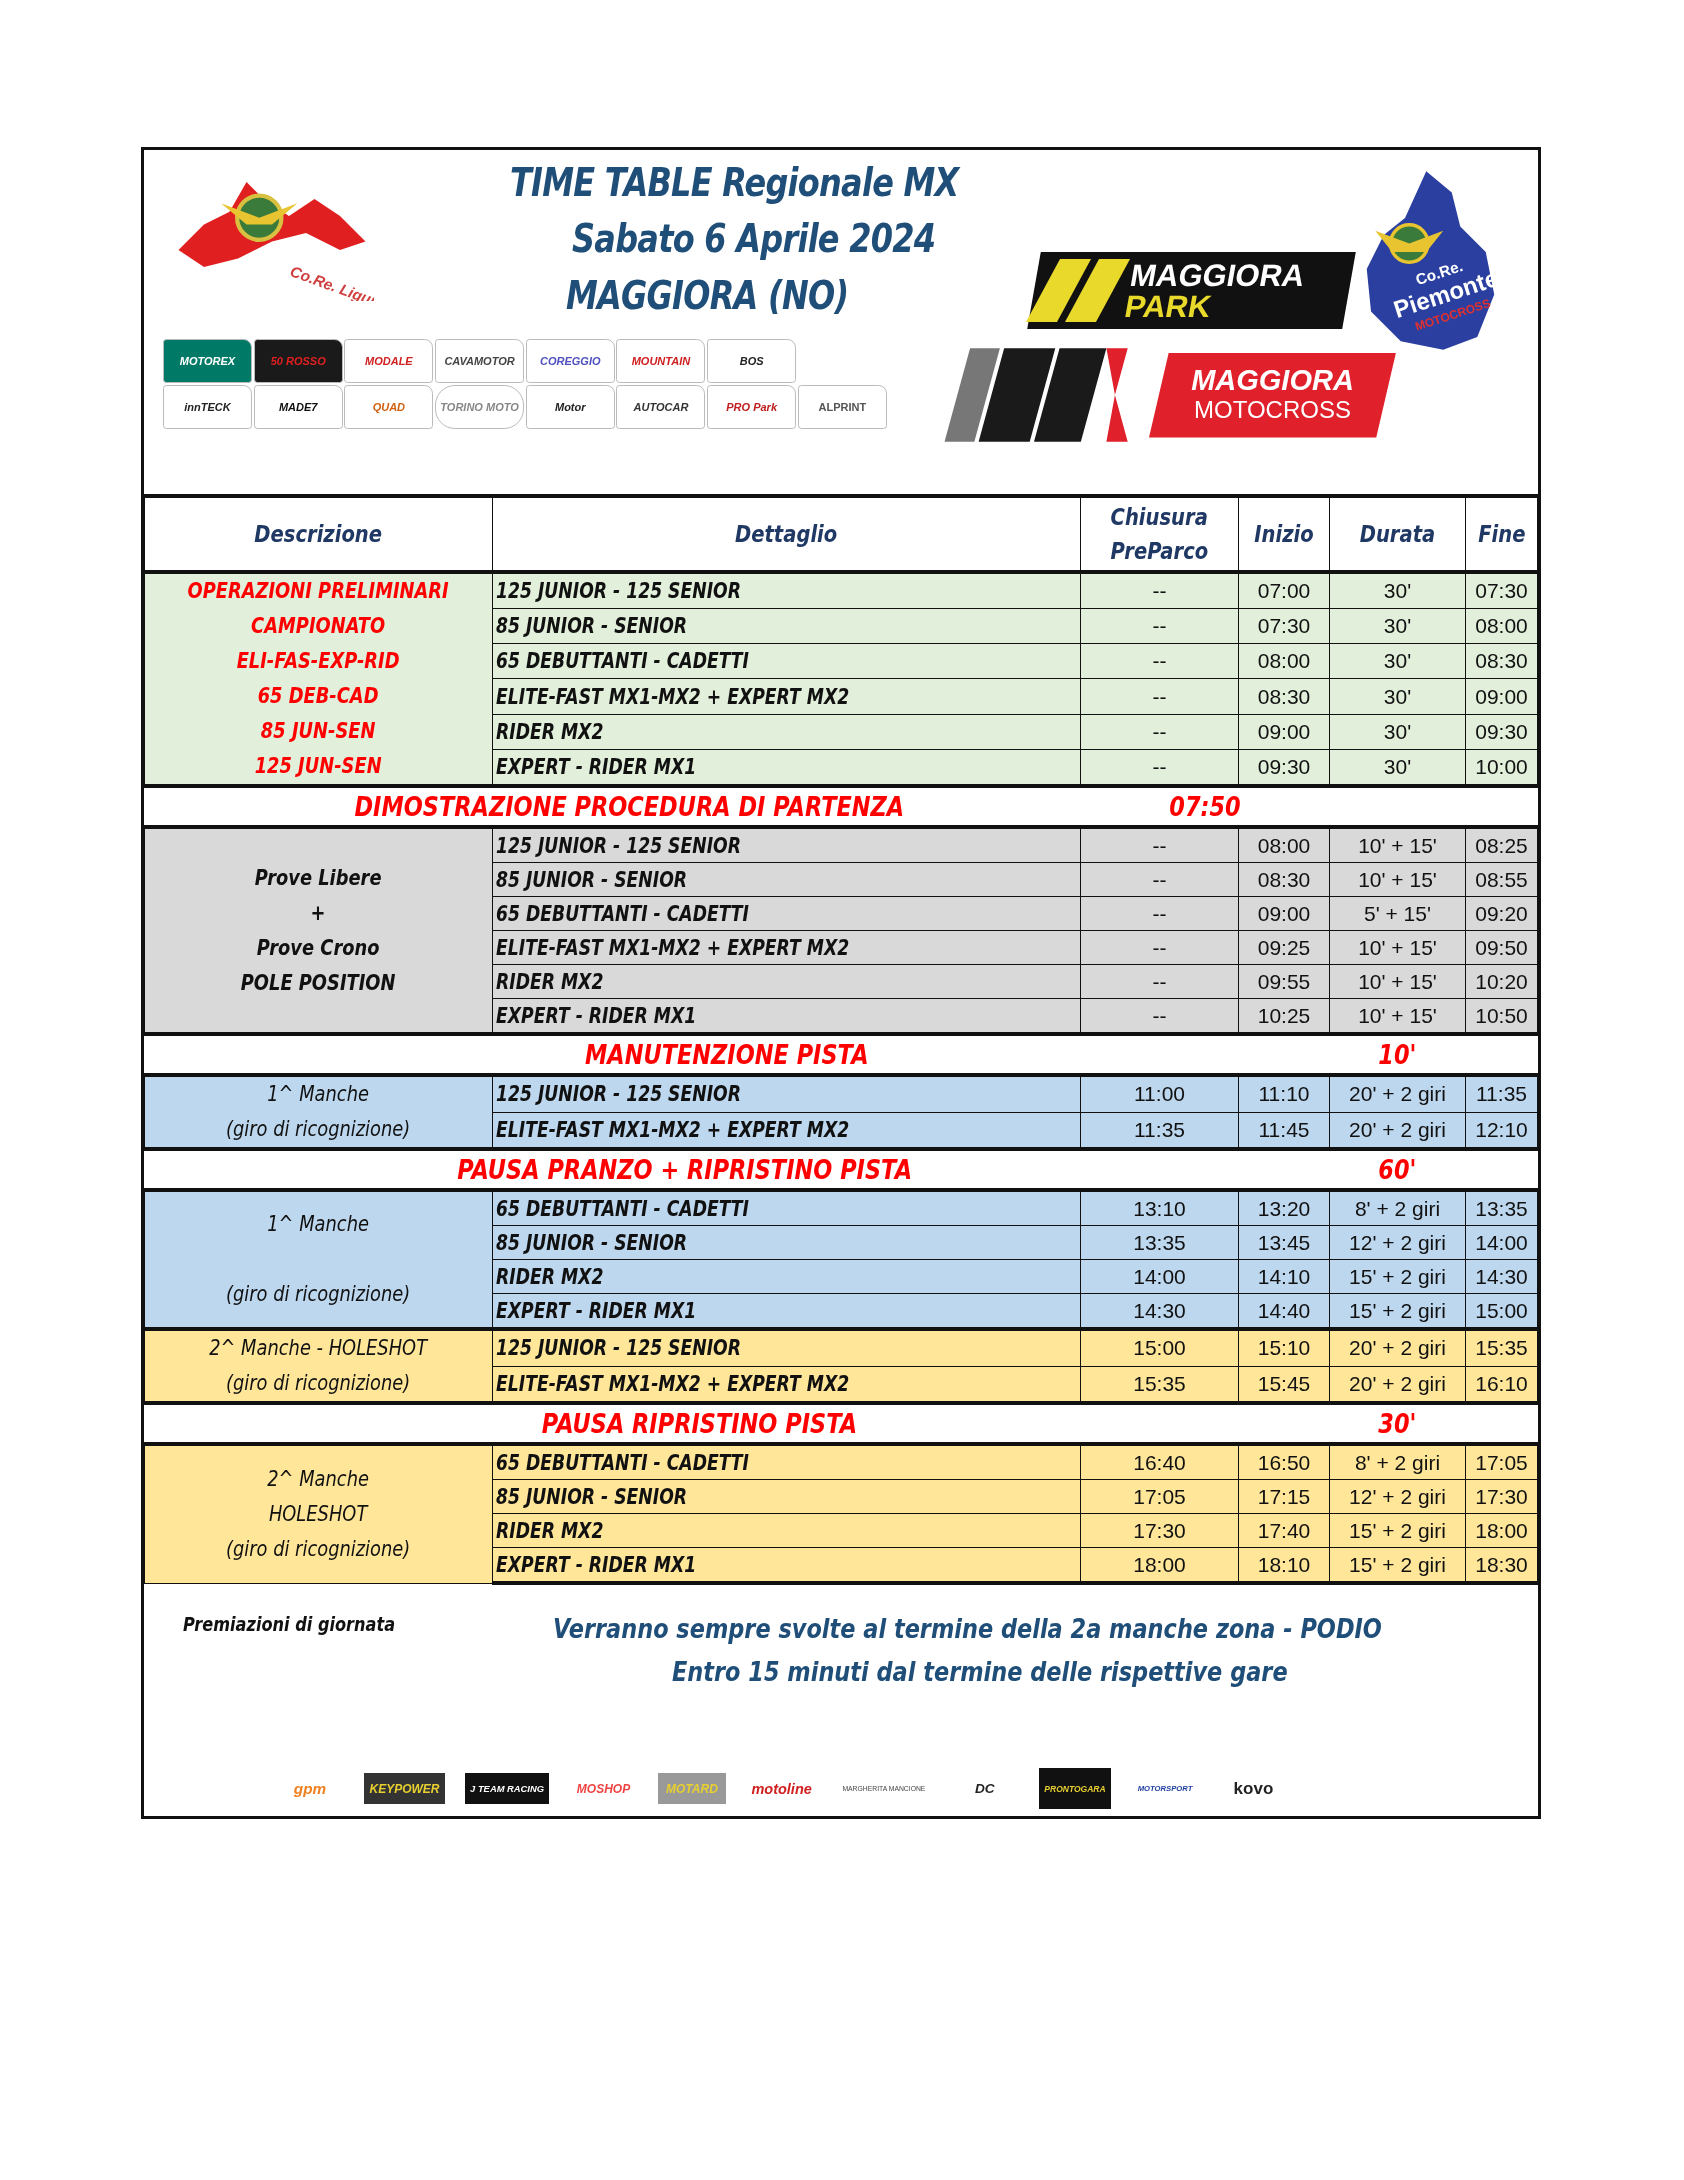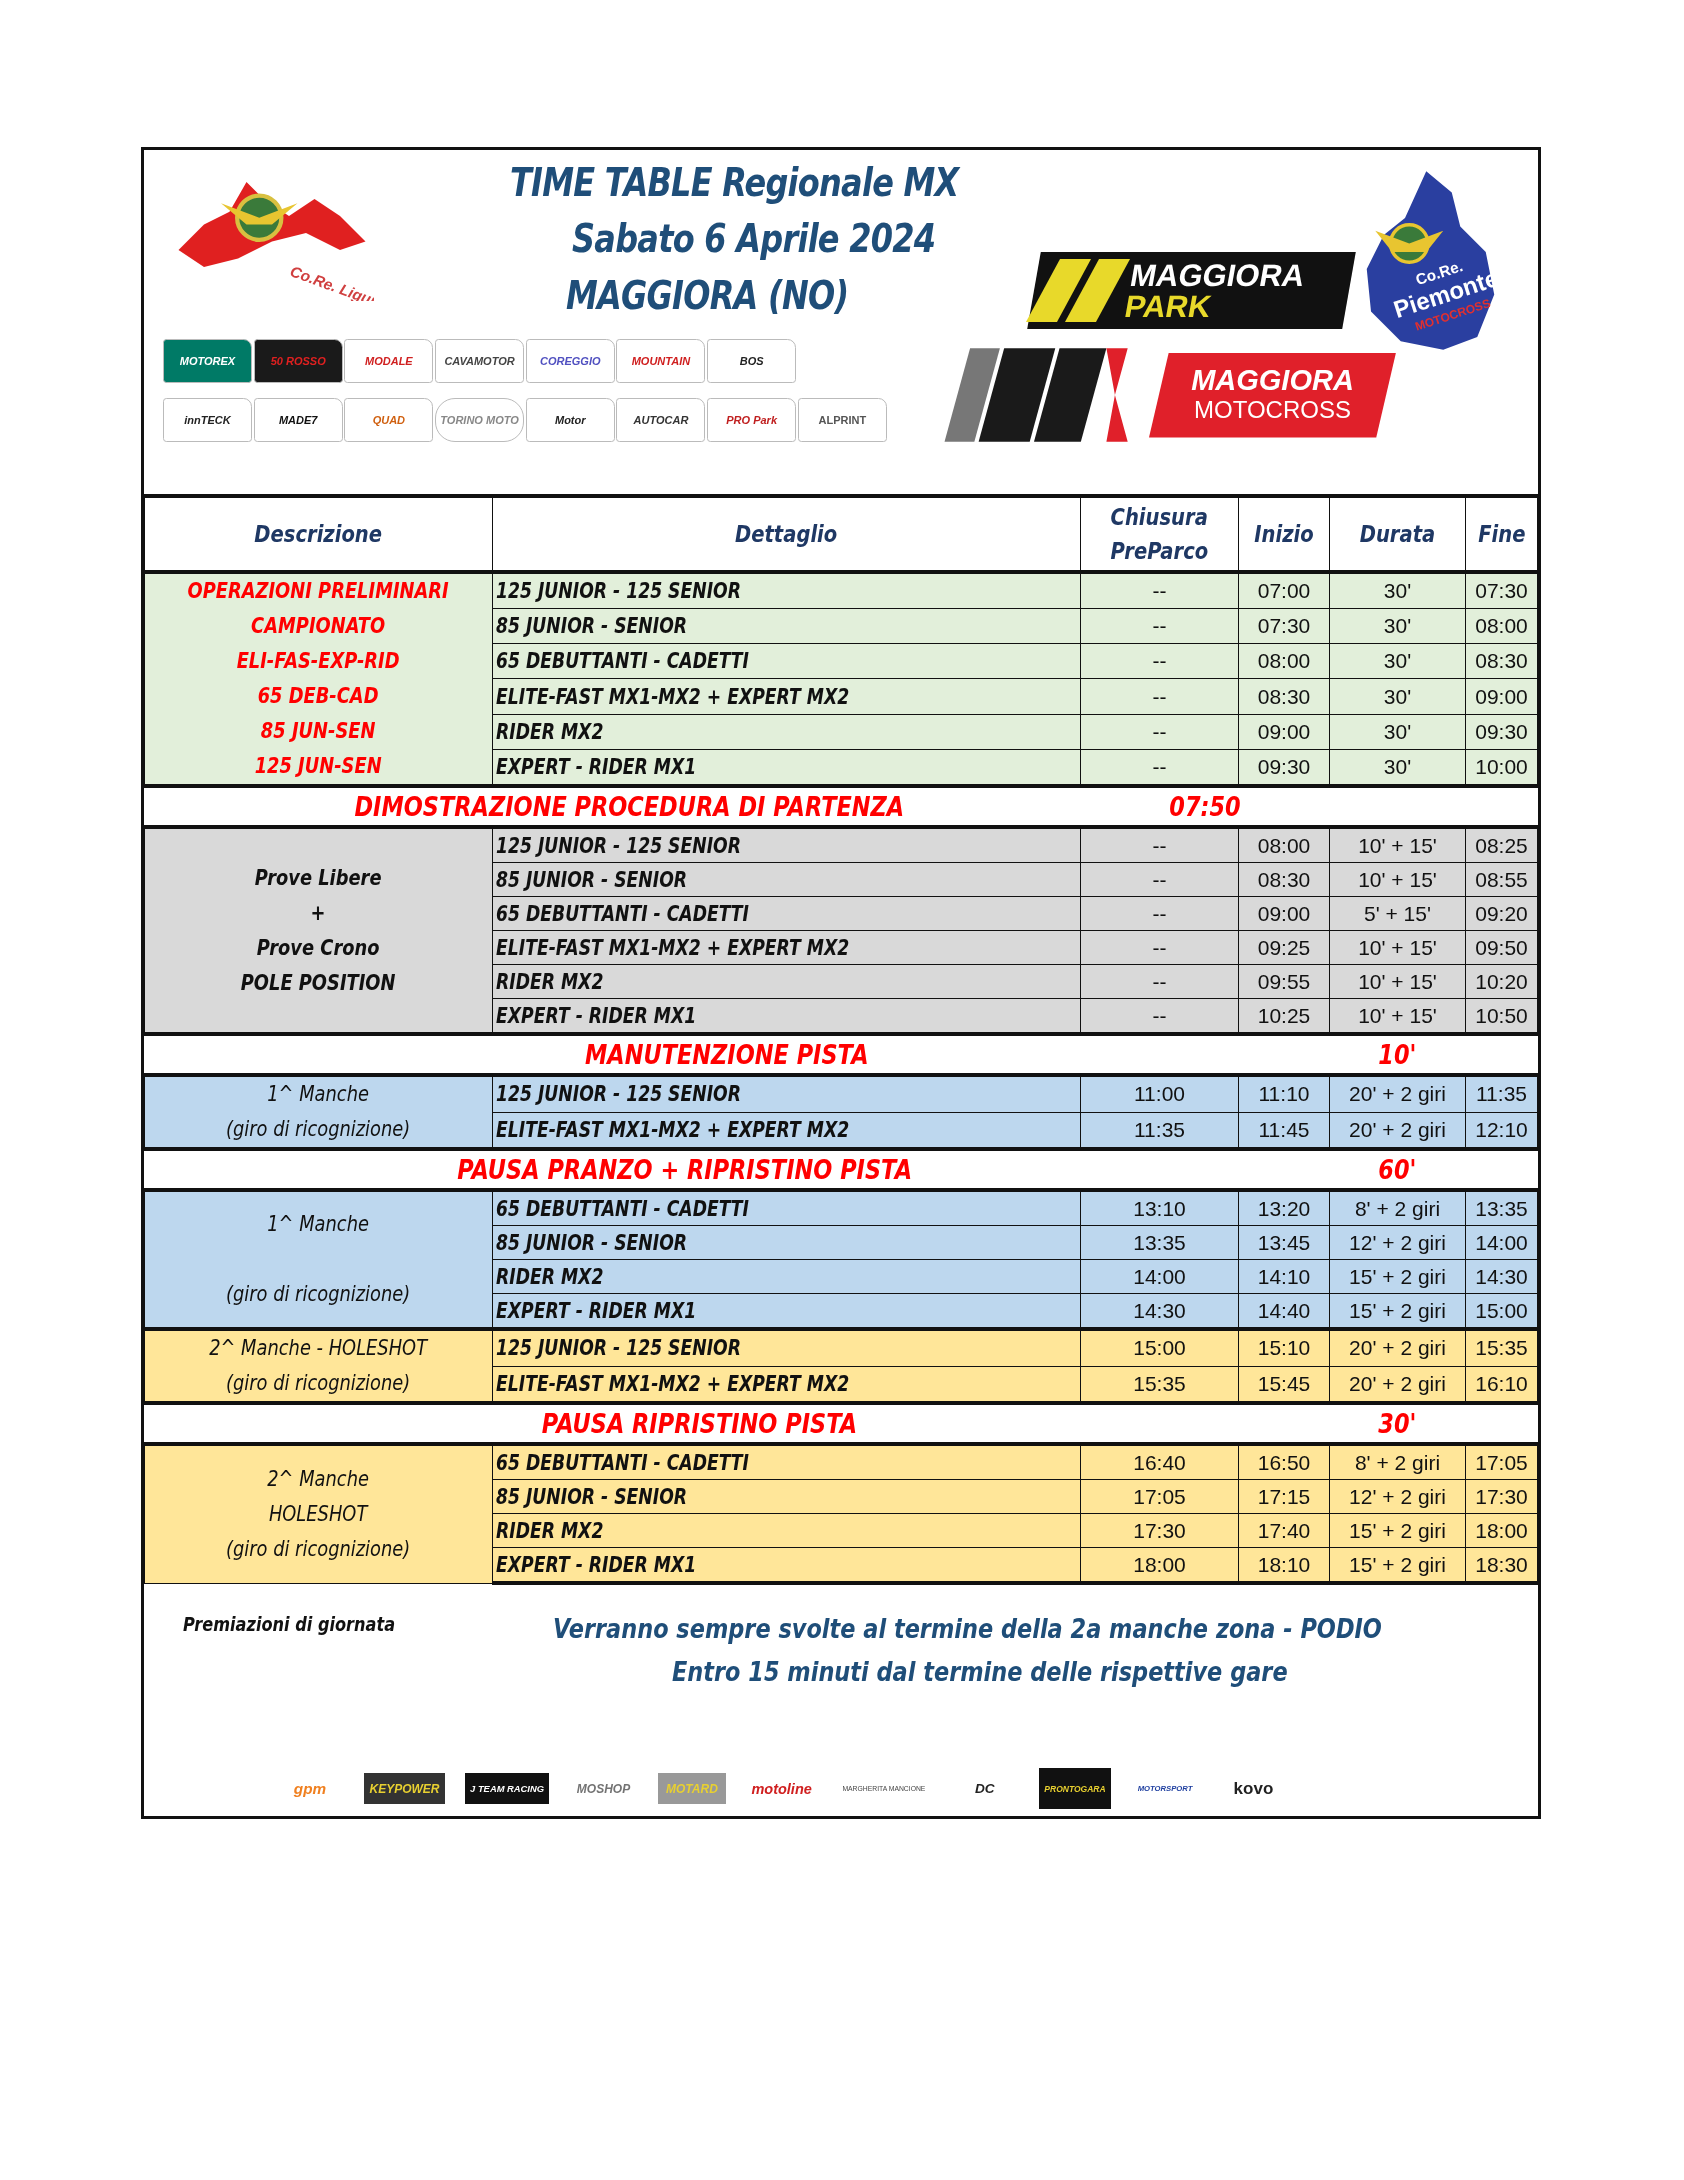--- a/index.html
+++ b/index.html
@@ -2,21 +2,21 @@
 <html style="font-size:13.6px"><head>
 <meta charset="utf-8">
 <style>
   html, body { margin:0; padding:0; background:#ffffff; }
   body { width:1685px; height:2181px; position:relative; font-family:"Liberation Sans", sans-serif; }
   .frame { position:absolute; left:141px; top:147px; width:1400px; height:1672px; border:3.4px solid #111; box-sizing:border-box; }
   .head { position:absolute; left:0; top:0; width:100%; height:327px; }
   .title-line { position:absolute; font-style:italic; font-weight:bold; color:#1f4e79; font-size:39px; font-family:"DejaVu Sans", sans-serif; letter-spacing:-0.9px; transform:scaleX(0.82); transform-origin:left top; white-space:nowrap; }
   .logo { position:absolute; display:flex; align-items:center; justify-content:center; font-weight:bold; font-style:italic; }
   .spons-grid { position:absolute; left:19px; top:189px; width:750px; }
-  .spons-row { display:flex; gap:1.7px; margin-bottom:15px; }
+  .spons-row { display:flex; gap:1.7px; margin-bottom:2px; }
   .spons { width:89px; height:44px; border:1.7px solid #bbb; border-radius:3.4px 8.5px 3.4px 3.4px; display:flex; align-items:center; justify-content:center; font-size:11px; font-weight:bold; font-style:italic; box-sizing:border-box; background:#fff; overflow:hidden; white-space:nowrap; }
   table.tt { position:absolute; left:0; top:344px; width:1393px; border-collapse:collapse; table-layout:fixed; }
   table.tt td, table.tt th { border:1.7px solid #111; padding:0 3.4px; overflow:hidden; white-space:nowrap; }
   table.tt th { height:72px; font-style:italic; font-weight:bold; color:#1f3864; font-size:23px; background:#fff; border-top:4.3px solid #111; border-bottom:4.3px solid #111; font-family:"DejaVu Sans", sans-serif; }
   th .sq { display:inline-block; transform:scaleX(0.85); }
   table.tt td { height:33px; font-size:21px; }
   td.det { font-style:italic; font-weight:bold; color:#111; font-family:"DejaVu Sans", sans-serif; }
   td.det span { display:inline-block; transform:scaleX(0.82); transform-origin:left center; }
   td.num { text-align:center; color:#111; font-family:"Liberation Sans", sans-serif; font-size:22px; }
   td.desc { text-align:center; font-style:italic; font-weight:bold; font-size:21px; line-height:35px; font-family:"DejaVu Sans", sans-serif; white-space:normal; vertical-align:middle; }
@@ -371,21 +371,21 @@
 
   <div class="footer">
     <div class="prem">Premiazioni di giornata</div>
     <div class="note" style="left:409px;top:5.1px;">Verranno sempre svolte al termine della 2a manche zona - PODIO</div>
     <div class="note" style="left:528px;top:48px;">Entro 15 minuti dal termine delle rispettive gare</div>
 
     <div class="brow" style="top:160px;left:132px;gap:20.4px;">
       <div class="brand" style="color:#f08020;font-size:15.3px;">gpm</div>
       <div class="brand" style="background:#333;color:#e8d030;">KEYPOWER</div>
       <div class="brand" style="background:#111;color:#fff;font-size:9.4px;">J TEAM RACING</div>
-      <div class="brand" style="color:#737373;text-align:center;">MOSHOP</div>
+      <div class="brand" style="color:#ef4444;text-align:center;">MOSHOP</div>
       <div class="brand" style="background:#999;color:#e8d030;">MOTARD</div>
       <div class="brand" style="color:#d02020;font-size:14.5px;">motoline</div>
       <div class="brand" style="color:#444;font-size:6.8px;font-style:normal;font-weight:normal;">MARGHERITA MANCIONE</div>
       <div class="brand" style="color:#222;font-size:13.6px;">DC</div>
       <div class="brand" style="background:#111;color:#e8d030;font-size:8.5px;height:41px;">PRONTOGARA</div>
       <div class="brand" style="color:#2040a0;font-size:7.7px;">MOTORSPORT</div>
       <div class="brand" style="color:#222;font-size:17px;font-style:normal;">kovo</div>
     </div>
   </div>
 </div>

